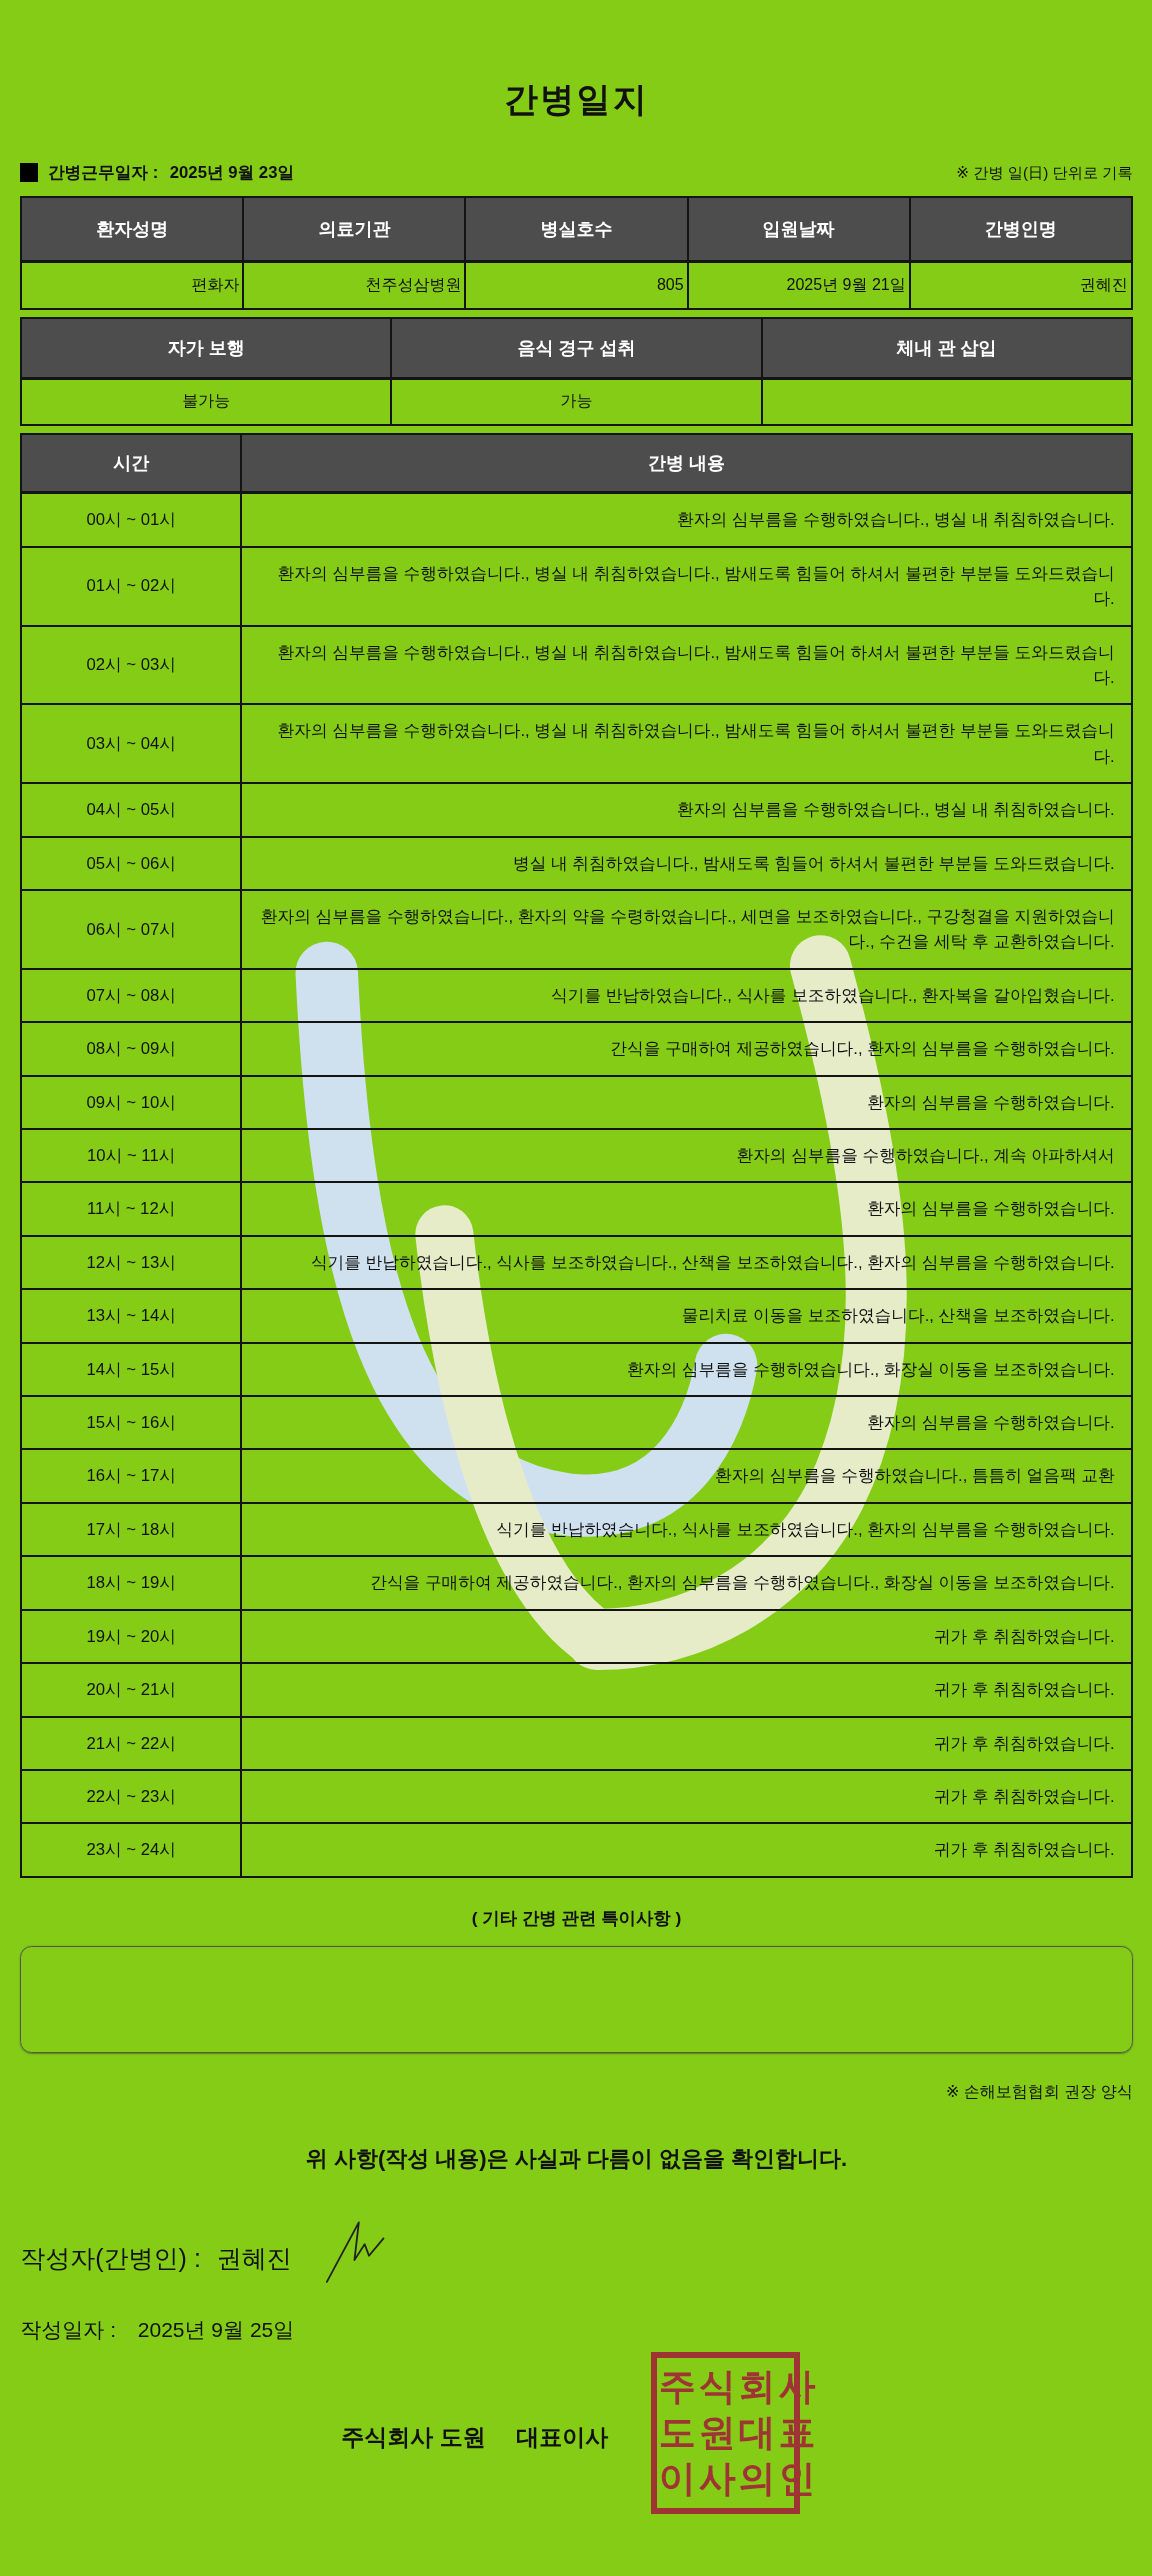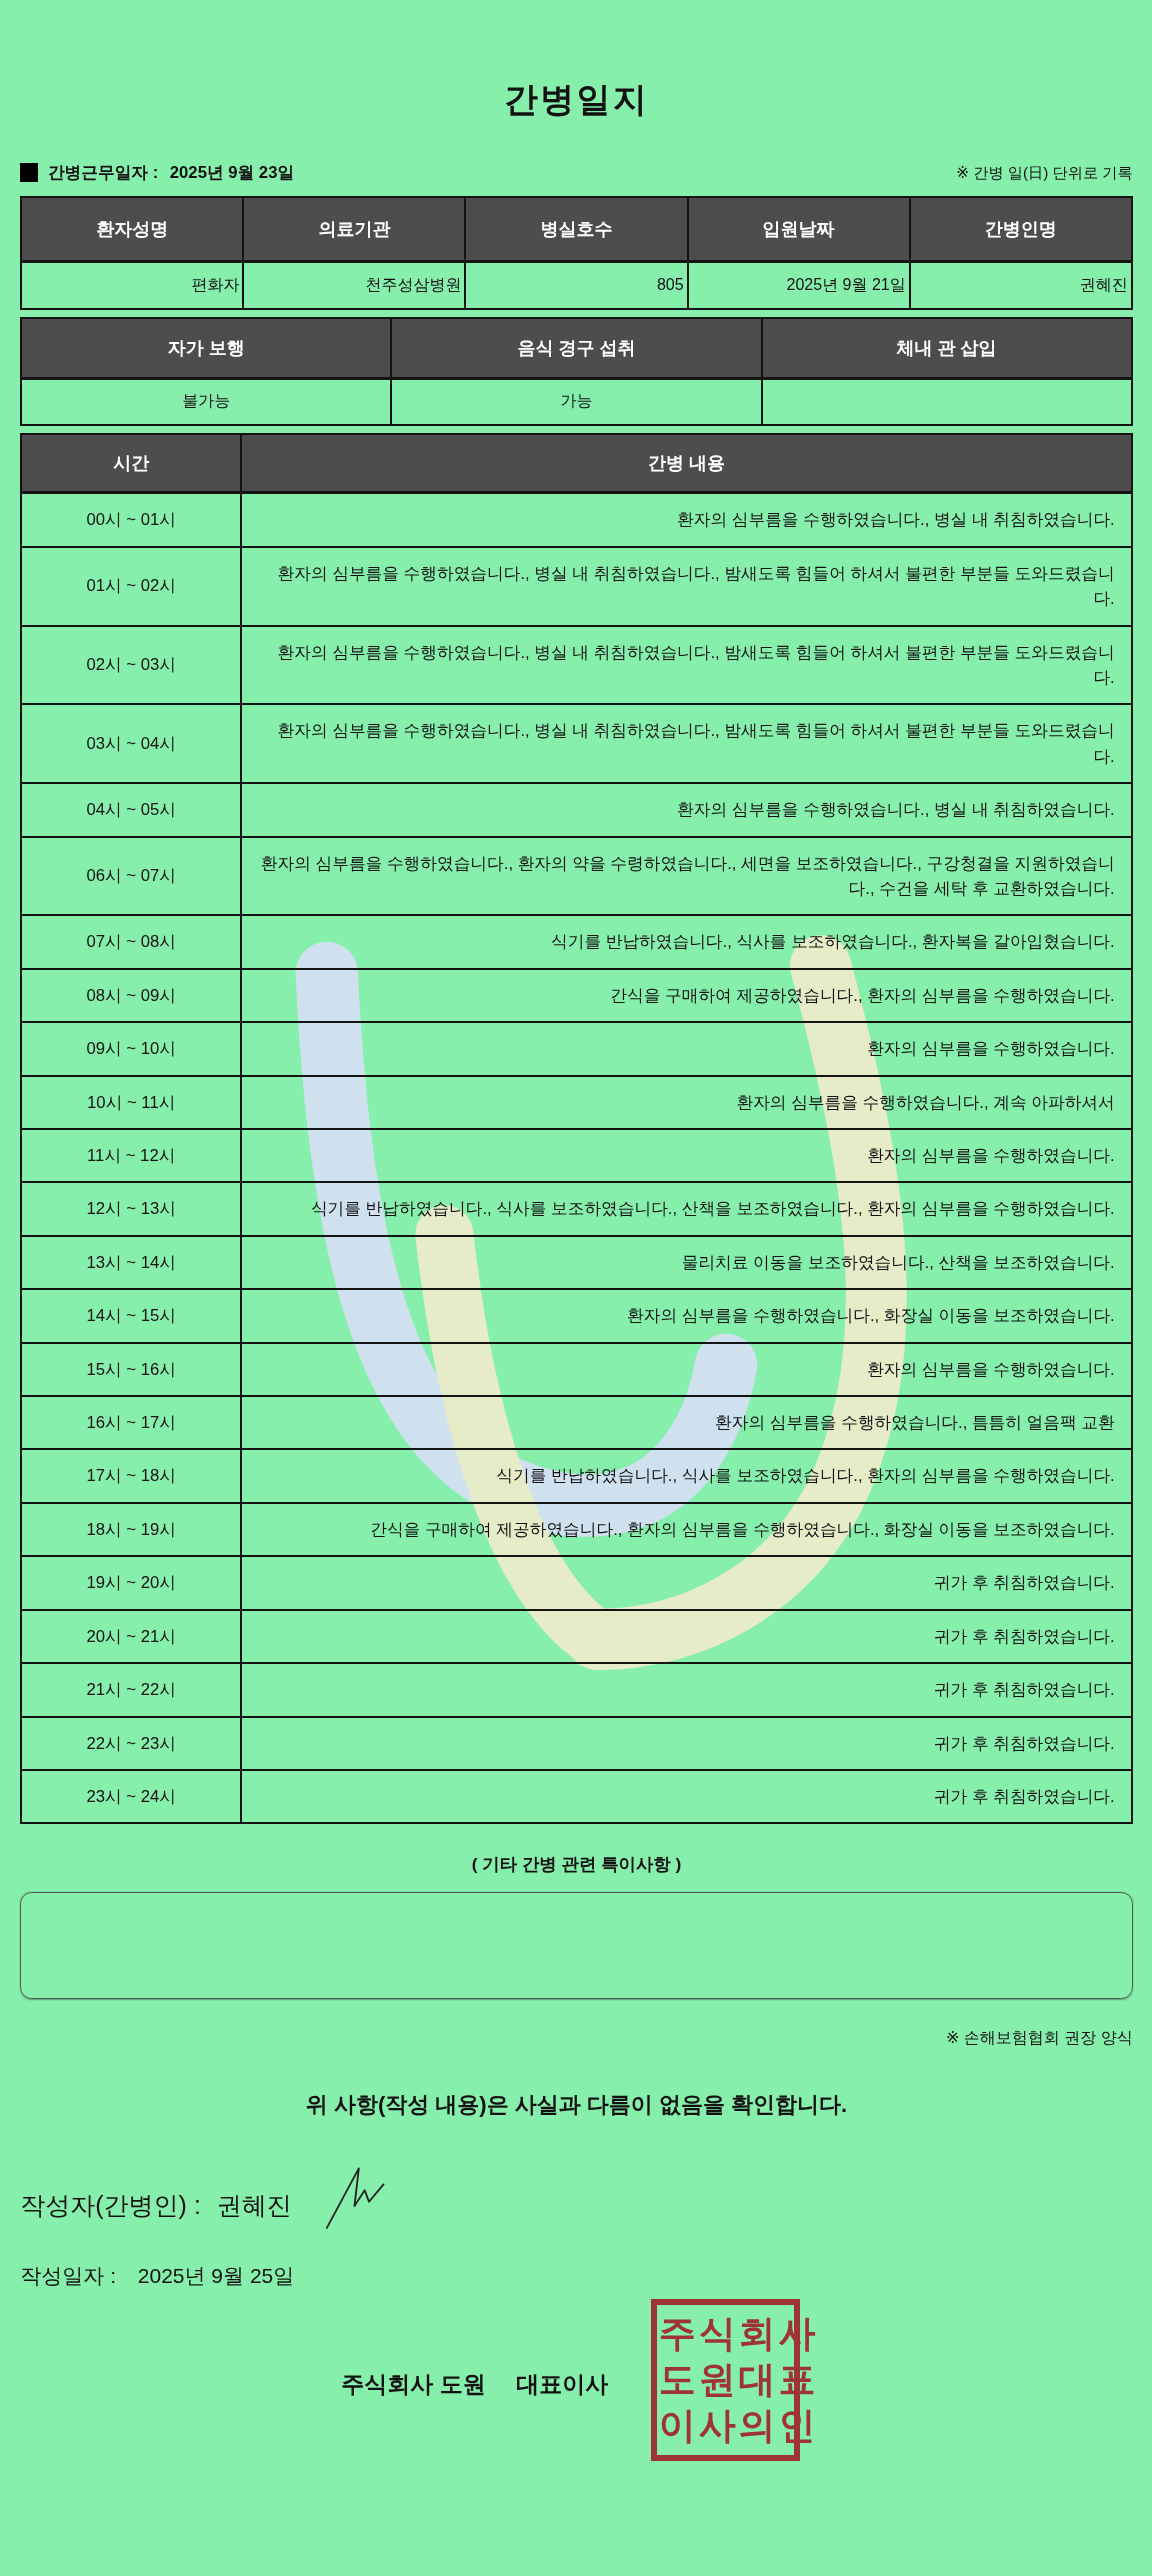--- a/index.html
+++ b/index.html
@@ -1,18 +1,18 @@
 <!DOCTYPE html>
 <html style="font-size:11.6px"><head>
 <meta charset="utf-8">
 <style>
   * { margin:0; padding:0; box-sizing:border-box; }
   html,body { background:#ffffff; }
   body { font-family:"Liberation Sans","DejaVu Sans",sans-serif; color:#111; }
-  .page { position:relative; width:1153px; height:2576px; margin:0 auto; background:#86efac; overflow:hidden; }
+  .page { position:relative; width:1153px; height:2576px; margin:0 auto; background:#84cc16; overflow:hidden; }
   .content { position:relative; z-index:1; padding:0 20.3px; }
 
   
   .watermark { position:absolute; left:0; top:0; z-index:0; }
 
   .doc-title { margin-top:77px; text-align:center; font-size:34px; font-weight:bold; letter-spacing:2.2px; }
 
   .meta-row { margin-top:38px; display:flex; justify-content:space-between; align-items:flex-end; }
   .meta-left { font-size:16.7px; font-weight:600; display:flex; align-items:center; }
   .sq { display:inline-block; width:17.4px; height:19.6px; background:#000; margin-right:10.2px; }
@@ -142,20 +142,24 @@
             <td class="t">02시 ~ 03시</td>
             <td class="c">환자의 심부름을 수행하였습니다., 병실 내 취침하였습니다., 밤새도록 힘들어 하셔서 불편한 부분들 도와드렸습니다.</td>
           </tr>
         <tr>
             <td class="t">03시 ~ 04시</td>
             <td class="c">환자의 심부름을 수행하였습니다., 병실 내 취침하였습니다., 밤새도록 힘들어 하셔서 불편한 부분들 도와드렸습니다.</td>
           </tr>
         <tr>
             <td class="t">04시 ~ 05시</td>
             <td class="c">환자의 심부름을 수행하였습니다., 병실 내 취침하였습니다.</td>
+          </tr>
+        <tr>
+            <td class="t">05시 ~ 06시</td>
+            <td class="c">병실 내 취침하였습니다., 밤새도록 힘들어 하셔서 불편한 부분들 도와드렸습니다.</td>
           </tr>
         <tr>
             <td class="t">06시 ~ 07시</td>
             <td class="c">환자의 심부름을 수행하였습니다., 환자의 약을 수령하였습니다., 세면을 보조하였습니다., 구강청결을 지원하였습니다., 수건을 세탁 후 교환하였습니다.</td>
           </tr>
         <tr>
             <td class="t">07시 ~ 08시</td>
             <td class="c">식기를 반납하였습니다., 식사를 보조하였습니다., 환자복을 갈아입혔습니다.</td>
           </tr>
         <tr>

